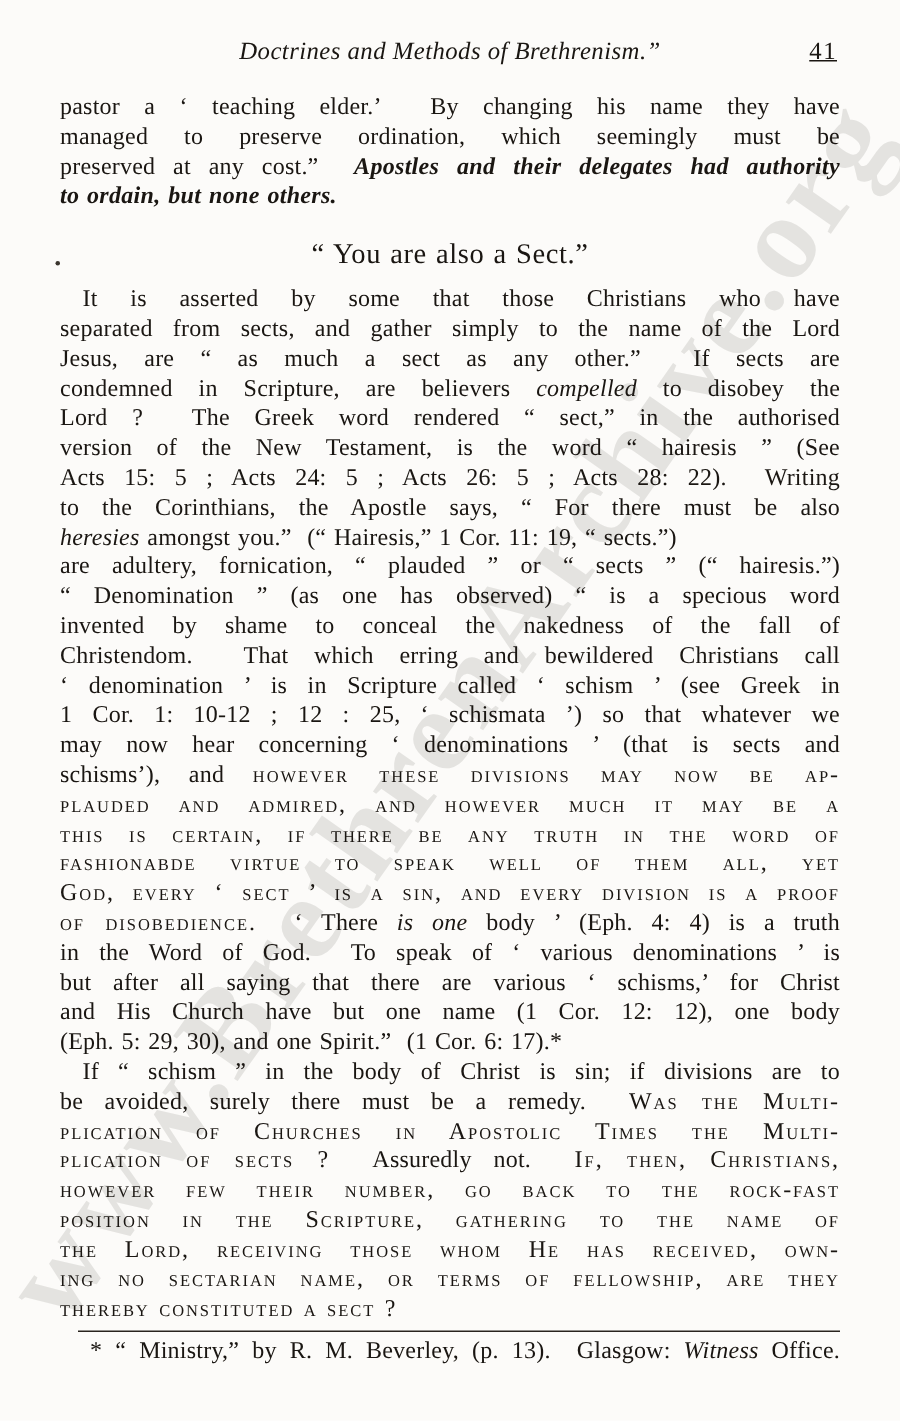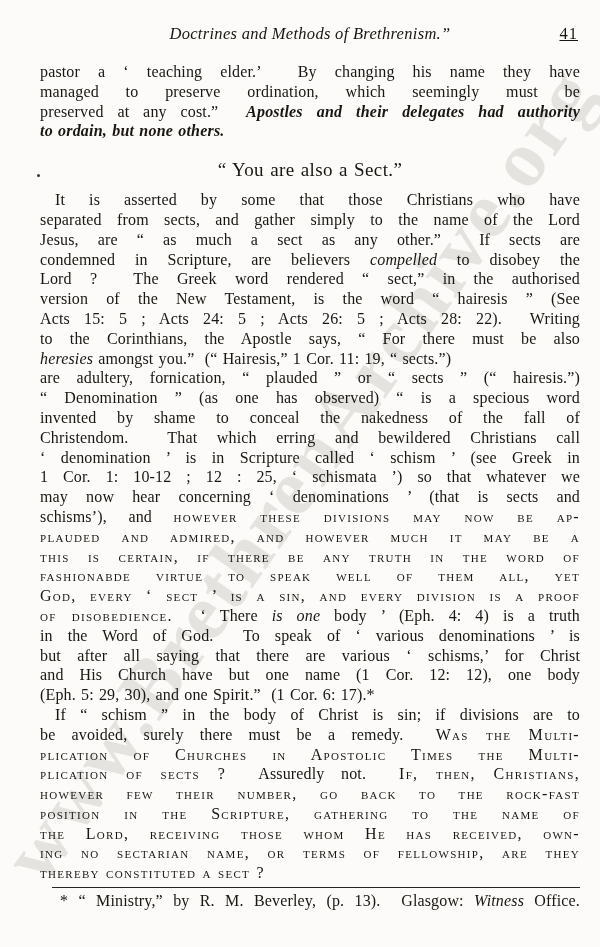--- a/index.html
+++ b/index.html
@@ -23,21 +23,21 @@
     font-weight: bold;
     letter-spacing: 3px;
     white-space: nowrap;
     color: var(--watermark, #e4e3e0);
     z-index: 0;
     user-select: none;
   }
   .content {
     position: relative;
     z-index: 1;
-    padding: 24px 20px 0 40px;
+    padding: 24px 40px 0 40px;
   }
   .running-header {
     position: relative;
     height: 21px;
     font-size: 16.5px;
   }
   .running-header .title {
     text-align: center;
     font-style: italic;
     letter-spacing: 0.3px;

